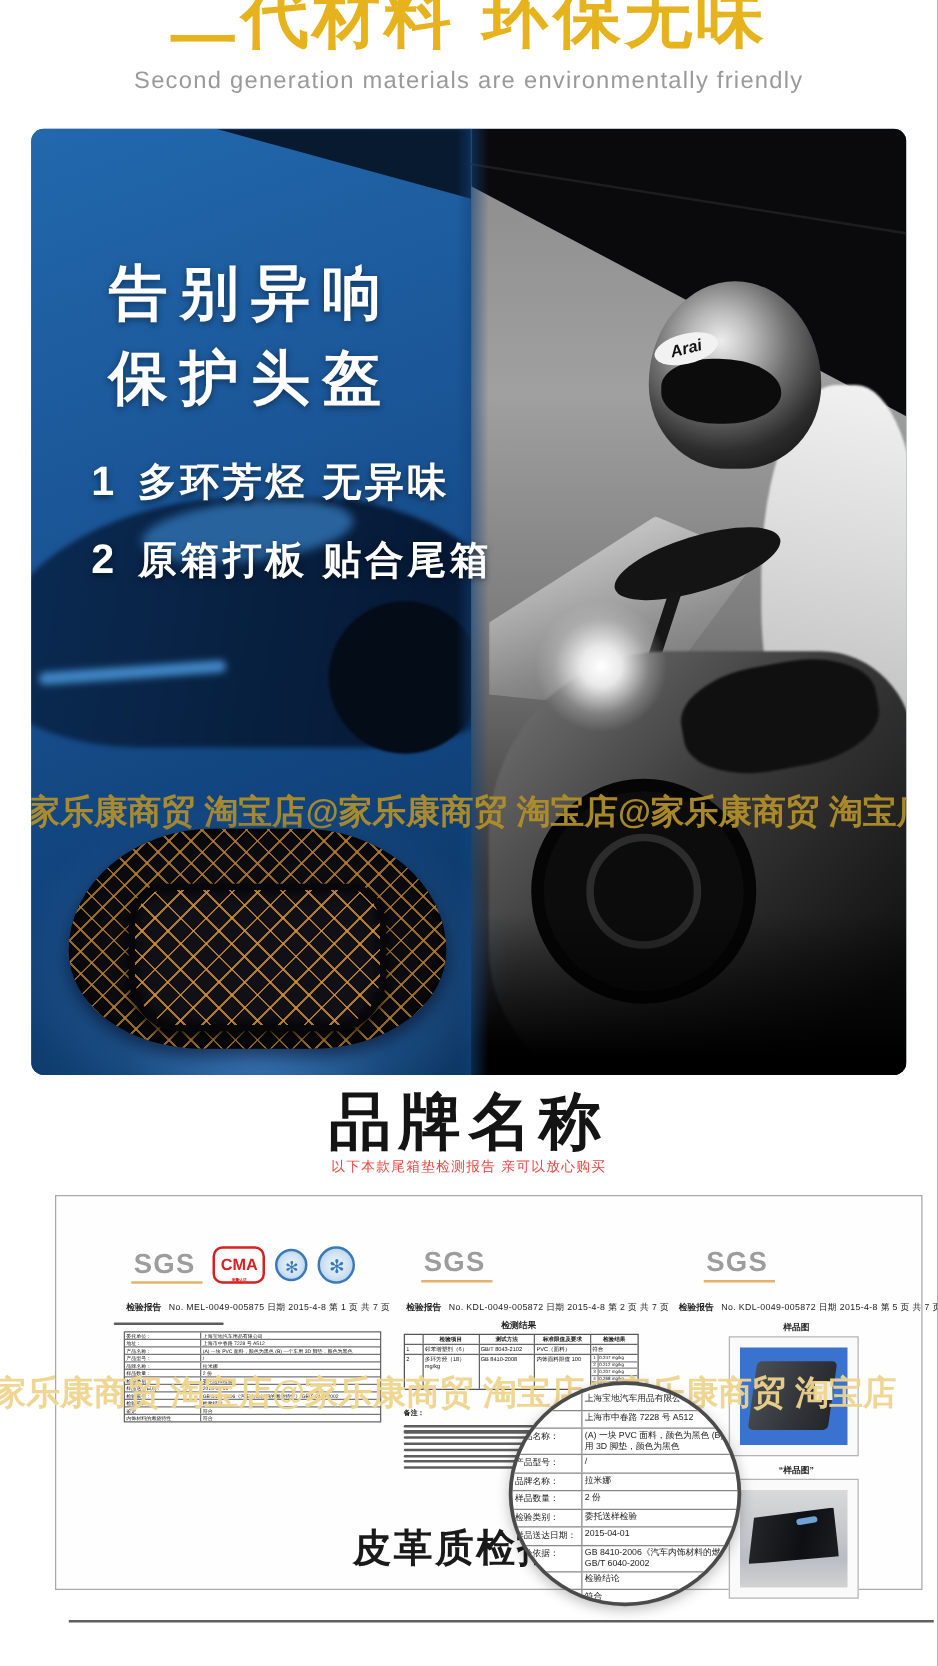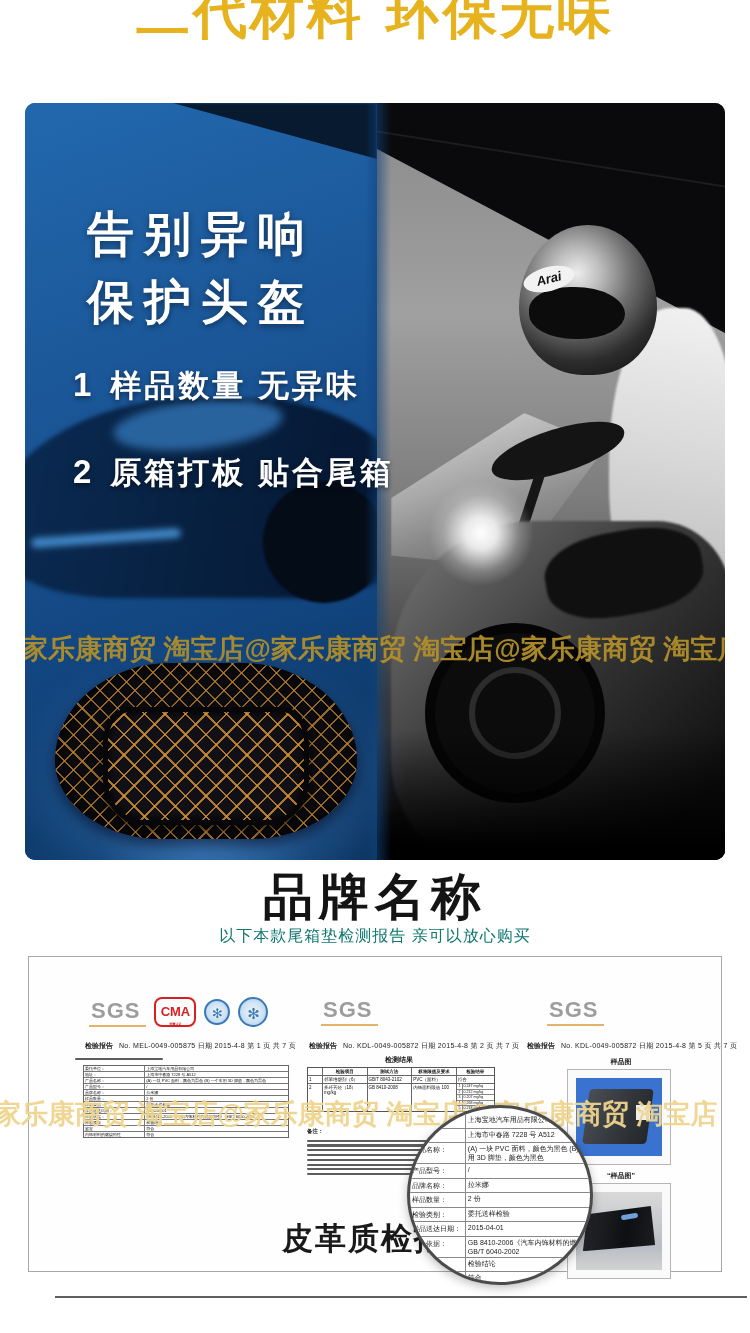--- a/index.html
+++ b/index.html
@@ -103,24 +103,24 @@
   .mat .pad .quilt2 { position:absolute; inset:0;
     background:
      repeating-linear-gradient(45deg,rgba(0,0,0,0) 0 13px,rgba(214,148,52,.8) 13px 14.5px),
      repeating-linear-gradient(-45deg,rgba(0,0,0,0) 0 13px,rgba(214,148,52,.8) 13px 14.5px); }
 
   
   .rep-title { position:absolute; top:864px; left:0; width:750px; text-align:center;
     font-size:50px; font-weight:900; color:#141414; letter-spacing:6px;
     font-family:"DejaVu Serif","Liberation Serif",serif; }
   .rep-sub { position:absolute; top:926px; left:0; width:750px; text-align:center;
-    font-size:16px; color:#0f766e; letter-spacing:1px; }
+    font-size:11px; color:#ef4444; letter-spacing:1px; }
 
   
-  .certs { position:absolute; left:28px; top:956px; width:694px; height:316px;
+  .certs { position:absolute; left:44px; top:956px; width:694px; height:316px;
     border:1px solid #a8a8a8; background:#fefefe;padding-left:43px; }
   .cert { position:absolute; top:0; height:100%; }
   .sgs { font-size:22px; font-weight:900; color:#9d9d9d; letter-spacing:1px;
     border-bottom:2px solid #e4b26a; display:inline-block; padding:0 6px 1px 2px; }
   .logo-row { position:absolute; display:flex; align-items:center; gap:8px; }
   .cma { width:42px; height:30px; border:2.5px solid #d82020; border-radius:8px; color:#d82020;
     font-weight:900; font-size:13px; text-align:center; line-height:26px; position:relative; }
   .cma small { position:absolute; left:0; bottom:-1px; width:100%; font-size:3px; line-height:3px; color:#d82020; }
   .badge { border-radius:50%; border:2px solid #3a79b8;
     background:radial-gradient(circle,#eef5fc 0%,#cfe2f3 55%,#9dc2e2 100%); position:relative; }
@@ -184,20 +184,21 @@
     color:#1a1a1a; letter-spacing:2px; }
 
   .divider { position:absolute; left:55px; top:1296px; width:692px; height:2px; background:#5f5f5f; }
 </style>
 </head>
 <body>
 
 <div id="page">
 
   <div class="hdr-title">二代材料 环保无味</div>
+  <div class="hdr-sub">Second generation materials are environmentally friendly</div>
 
   <div class="hero">
     <div class="half half-left">
       <div class="l-ceiling"></div>
       <div class="l-car"></div>
       <div class="l-glass"></div>
       <div class="l-wheel"></div>
       <div class="l-streak"></div>
       <div class="l-glow"></div>
     </div>
@@ -219,23 +220,23 @@
         <div class="rim"></div>
       </div>
       <div class="r-fade"></div>
     </div>
     <div class="seam"></div>
 
     <div class="headline hl1">告别异响</div>
     <div class="headline hl2">保护头盔</div>
 
     <div class="feat" style="top:262px">
-      <span class="num">1</span><span>样品数量 无异味</span>
-    </div>
-    <div class="feat" style="top:349px">
+      <span class="num">1</span><span>多环芳烃 无异味</span>
+    </div>
+    <div class="feat" style="top:324px">
       <span class="num">2</span><span>原箱打板 贴合尾箱</span>
     </div>
 
     <div class="wm1">家乐康商贸 淘宝店@家乐康商贸 淘宝店@家乐康商贸 淘宝店</div>
 
     <div class="mat-glow"></div>
     <div class="mat">
       <div class="quilt"></div>
       <div class="pad">
         <div class="quilt2"></div>

